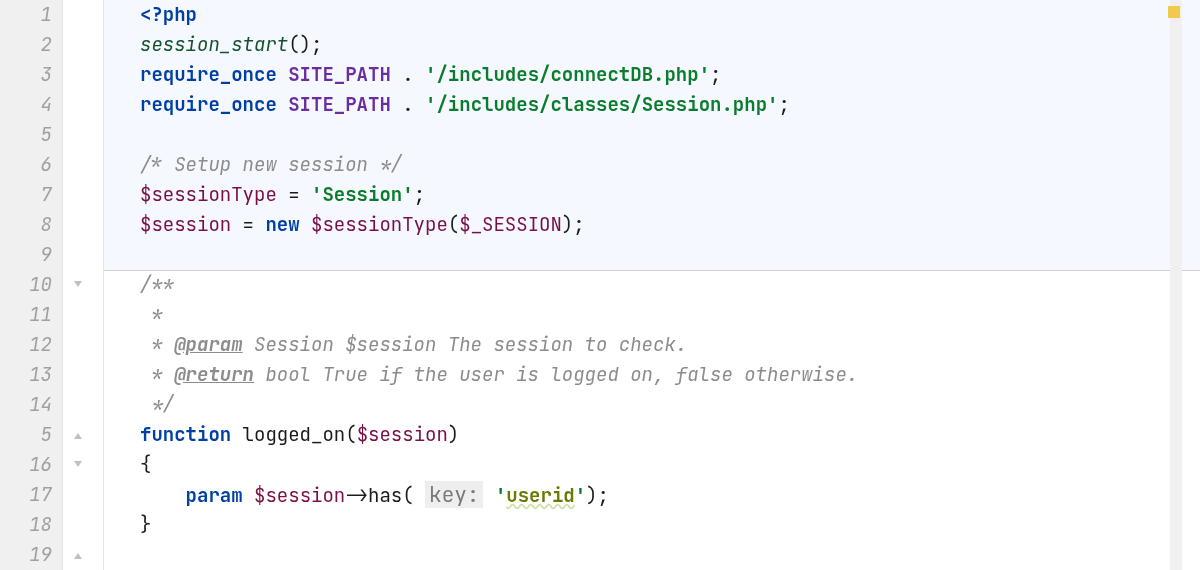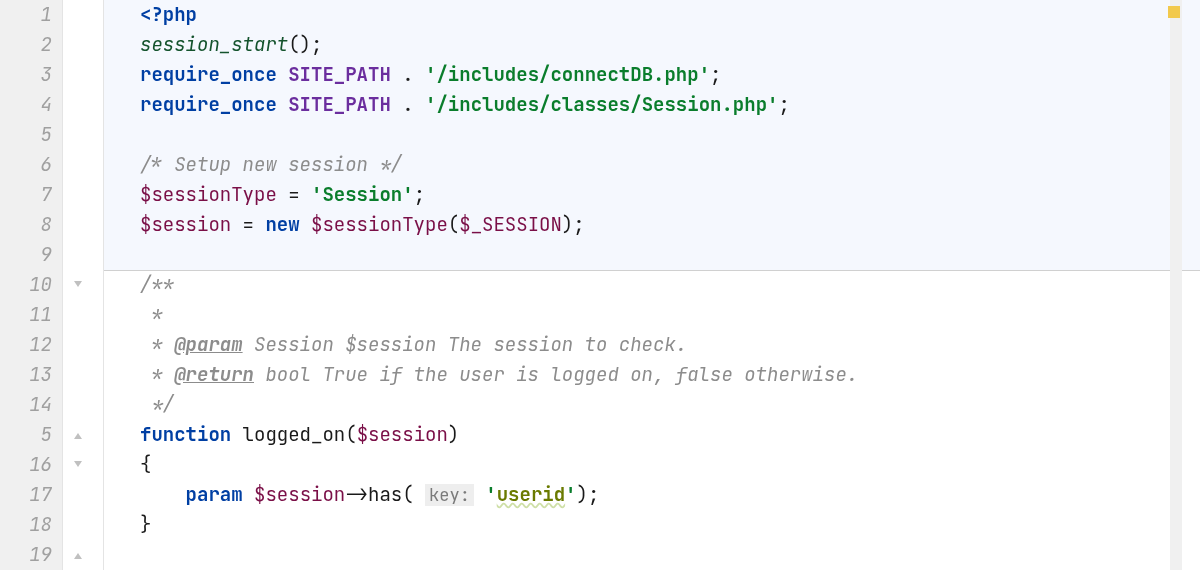--- a/index.html
+++ b/index.html
@@ -79,21 +79,21 @@
   .str-key { color: #6a7a00; font-weight: bold; text-decoration: underline; text-decoration-style: wavy; text-decoration-color: #cfe0a8; }
   .call-ital { font-style: italic; color: #14532d; }
   .comment { color: #8c8c8c; font-style: italic; }
   .doc-tag { color: #8c8c8c; font-style: italic; text-decoration: underline; font-weight: bold; text-align: right; }
   .hint {
     background: #eeeeee;
     color: #7a7a7a;
     border-radius: 0;
     padding: 0 4px;
     font-style: normal;
-    font-size: 17px;
+    font-size: 21px;
   }
   .caret-bar {
     position: absolute;
     top: 0;
     right: 18px;
     height: 100%;
     width: 12px;
     background: #f0f0f0;
   }
   .status-dot {

